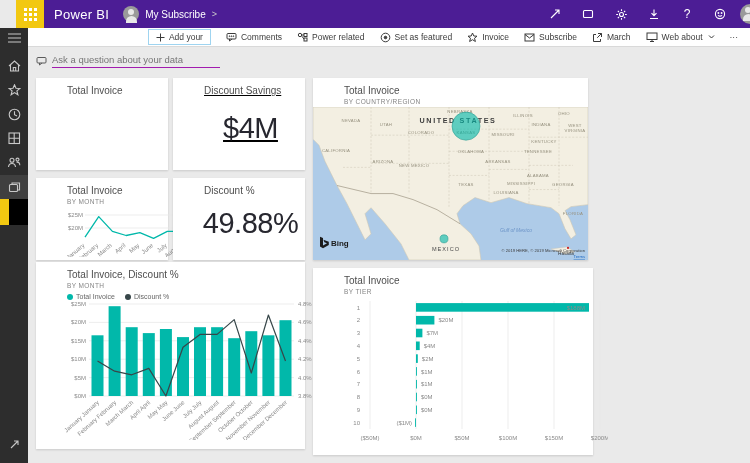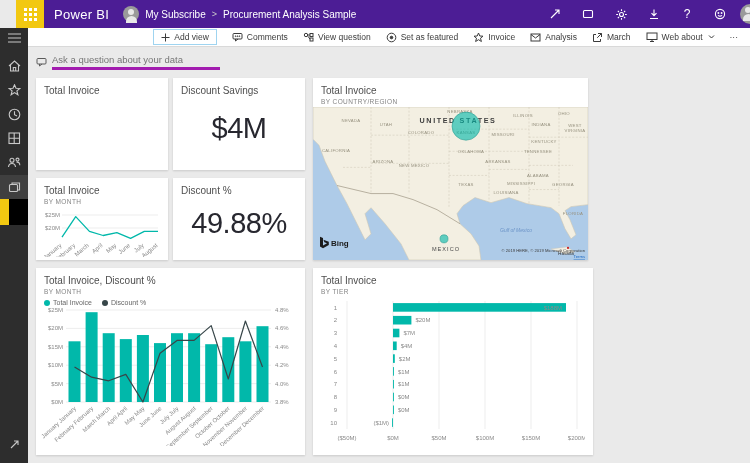--- a/index.html
+++ b/index.html
@@ -46,35 +46,35 @@
   .nav-gap { height:2px; flex:none; }
   #nav-workspaces { background:#3f3f3f; height:24px; }
   #nav-myworkspace { width:28px; height:26px; background:#000; display:flex; flex:none; cursor:pointer; }
   #nav-myworkspace .ybar { width:9px; height:100%; background:#F2C811; }
   #nav-collapse { margin-top:auto; margin-bottom:8px; }
 
   
   #content { position:absolute; left:28px; top:47px; width:722px; height:416px; background:#eaeaea; }
   #ask { position:absolute; left:8px; top:6px; display:flex; align-items:center; gap:5px; }
   #ask svg { stroke:#5a5a5a; fill:none; stroke-width:1; flex:none; }
-  #ask input { width:168px; border:none; border-bottom:3px solid #a21caf; background:transparent;
+  #ask input { width:168px; border:none; border-bottom:1px solid #a21caf; background:transparent;
     font-size:9.5px; color:#444; padding:1px 0 2px 0; outline:none;
     font-family:"Liberation Sans", sans-serif; }
 
-  .tile { position:absolute; background:#fff; box-shadow:0 .6px 2px rgba(0,0,0,.14); cursor:pointer; }
+  .tile { position:absolute; background:#fff; box-shadow:0 .6px 2px rgba(0,0,0,.14); cursor:pointer;padding-left:23px; }
   .tile-title { font-size:10px; color:#4e4e4e; line-height:12px; }
   .tile-sub { font-size:6.5px; color:#858585; letter-spacing:.4px; text-transform:uppercase; margin-top:1px; }
   .pad { padding:7px 8px 0 8px; }
 
   #tile-a { left:8px; top:31px; width:132px; height:92px; }
-  #tile-b { left:145px; top:31px; width:132px; height:92px; }
+  #tile-b { left:145px; top:31px; width:132px; height:92px;text-decoration:underline; }
   #tile-c { left:285px; top:31px; width:275px; height:182px; }
   #tile-d { left:8px; top:131px; width:132px; height:82px; }
   #tile-e { left:145px; top:131px; width:132px; height:82px; }
-  #tile-f { left:8px; top:221px; width:269px; height:187px; }
+  #tile-f { left:8px; top:215px; width:269px; height:187px; }
   #tile-g { left:285px; top:221px; width:280px; height:187px; }
 
   .kpi { display:flex; flex-direction:column; height:100%; }
   .kpi-value { flex:1; display:flex; align-items:center; justify-content:center;
     font-size:26px; color:#27272f; letter-spacing:-.5px; padding-bottom:10px; }
   .kpi-value.big { font-size:29px; }
 
   
   .ax { font-size:6px; fill:#8a8a8a; }
   .grid { stroke:#e7e7e7; stroke-width:.75; }
@@ -107,21 +107,20 @@
       <span></span>
       <span></span>
       <span></span>
       <span></span>
   </div>
   <div id="brand">Power BI</div>
   <div id="breadcrumb">
     <div class="avatar"></div>
     <span class="crumb">My Subscribe</span>
     <span class="sep">&gt;</span>
-    <span class="crumb">Procurement Analysis Sample</span>
   </div>
   <div id="topbar-right">
     <div class="tb-ico">
       <svg width="12" height="12">
           <path d="M2,10 L10,2 M6,2 H10 V6"></path>
         </svg>
     </div>
     <div class="tb-ico">
       <svg width="12" height="12">
           <rect x="1.5" y="2.5" width="9" height="7" rx="1"></rect>
@@ -151,60 +150,60 @@
     </div>
     <div class="avatar" style="width:20px;height:20px;"></div>
   </div>
 </div>
 
 <div id="toolbar">
   <div class="tool" id="add-tile">
     <svg width="9" height="9">
         <path d="M4.5,0.5 V8.5 M0.5,4.5 H8.5"></path>
       </svg>
-    <span>Add view</span>
+    <span>Add your</span>
   </div>
   <div class="tool">
     <svg width="11" height="10">
         <rect x="1" y="1.5" width="9" height="5.5" rx="1"></rect>
         <path d="M3.5,7 V9 L6,7"></path>
         <circle cx="3.6" cy="4.2" r=".4"></circle>
         <circle cx="5.5" cy="4.2" r=".4"></circle>
         <circle cx="7.4" cy="4.2" r=".4"></circle>
       </svg>
     <span>Comments</span>
   </div>
   <div class="tool">
     <svg width="11" height="10">
         <circle cx="3" cy="3" r="1.7"></circle>
         <rect x="7" y="1.5" width="3" height="3"></rect>
         <rect x="7" y="6" width="3" height="3"></rect>
         <path d="M4.7,3 H7 M5,4.3 L7,7.2"></path>
       </svg>
-    <span>View question</span>
+    <span>Power related</span>
   </div>
   <div class="tool">
     <svg width="11" height="11">
         <circle cx="5.5" cy="5.5" r="4.3"></circle>
         <circle cx="5.5" cy="5.5" r="1.3" fill="#3b3b3b"></circle>
       </svg>
     <span>Set as featured</span>
   </div>
   <div class="tool">
     <svg width="11" height="11">
         <path d="M5.5,1 L6.8,4 L10,4.2 L7.5,6.2 L8.4,9.5 L5.5,7.7 L2.6,9.5 L3.5,6.2 L1,4.2 L4.2,4 Z"></path>
       </svg>
     <span>Invoice</span>
   </div>
   <div class="tool">
     <svg width="11" height="9">
         <rect x="1" y="1" width="9" height="7"></rect>
         <path d="M1,1.5 L5.5,5 L10,1.5"></path>
       </svg>
-    <span>Analysis</span>
+    <span>Subscribe</span>
   </div>
   <div class="tool">
     <svg width="11" height="11">
         <path d="M4,2.5 H1.5 V9.5 H8.5 V7 M6,1.5 H9.5 V5 M9.5,1.5 L5.2,5.8"></path>
       </svg>
     <span>March</span>
   </div>
   <div class="tool">
     <svg width="12" height="10">
         <rect x="1" y="1" width="10" height="6.5"></rect>

